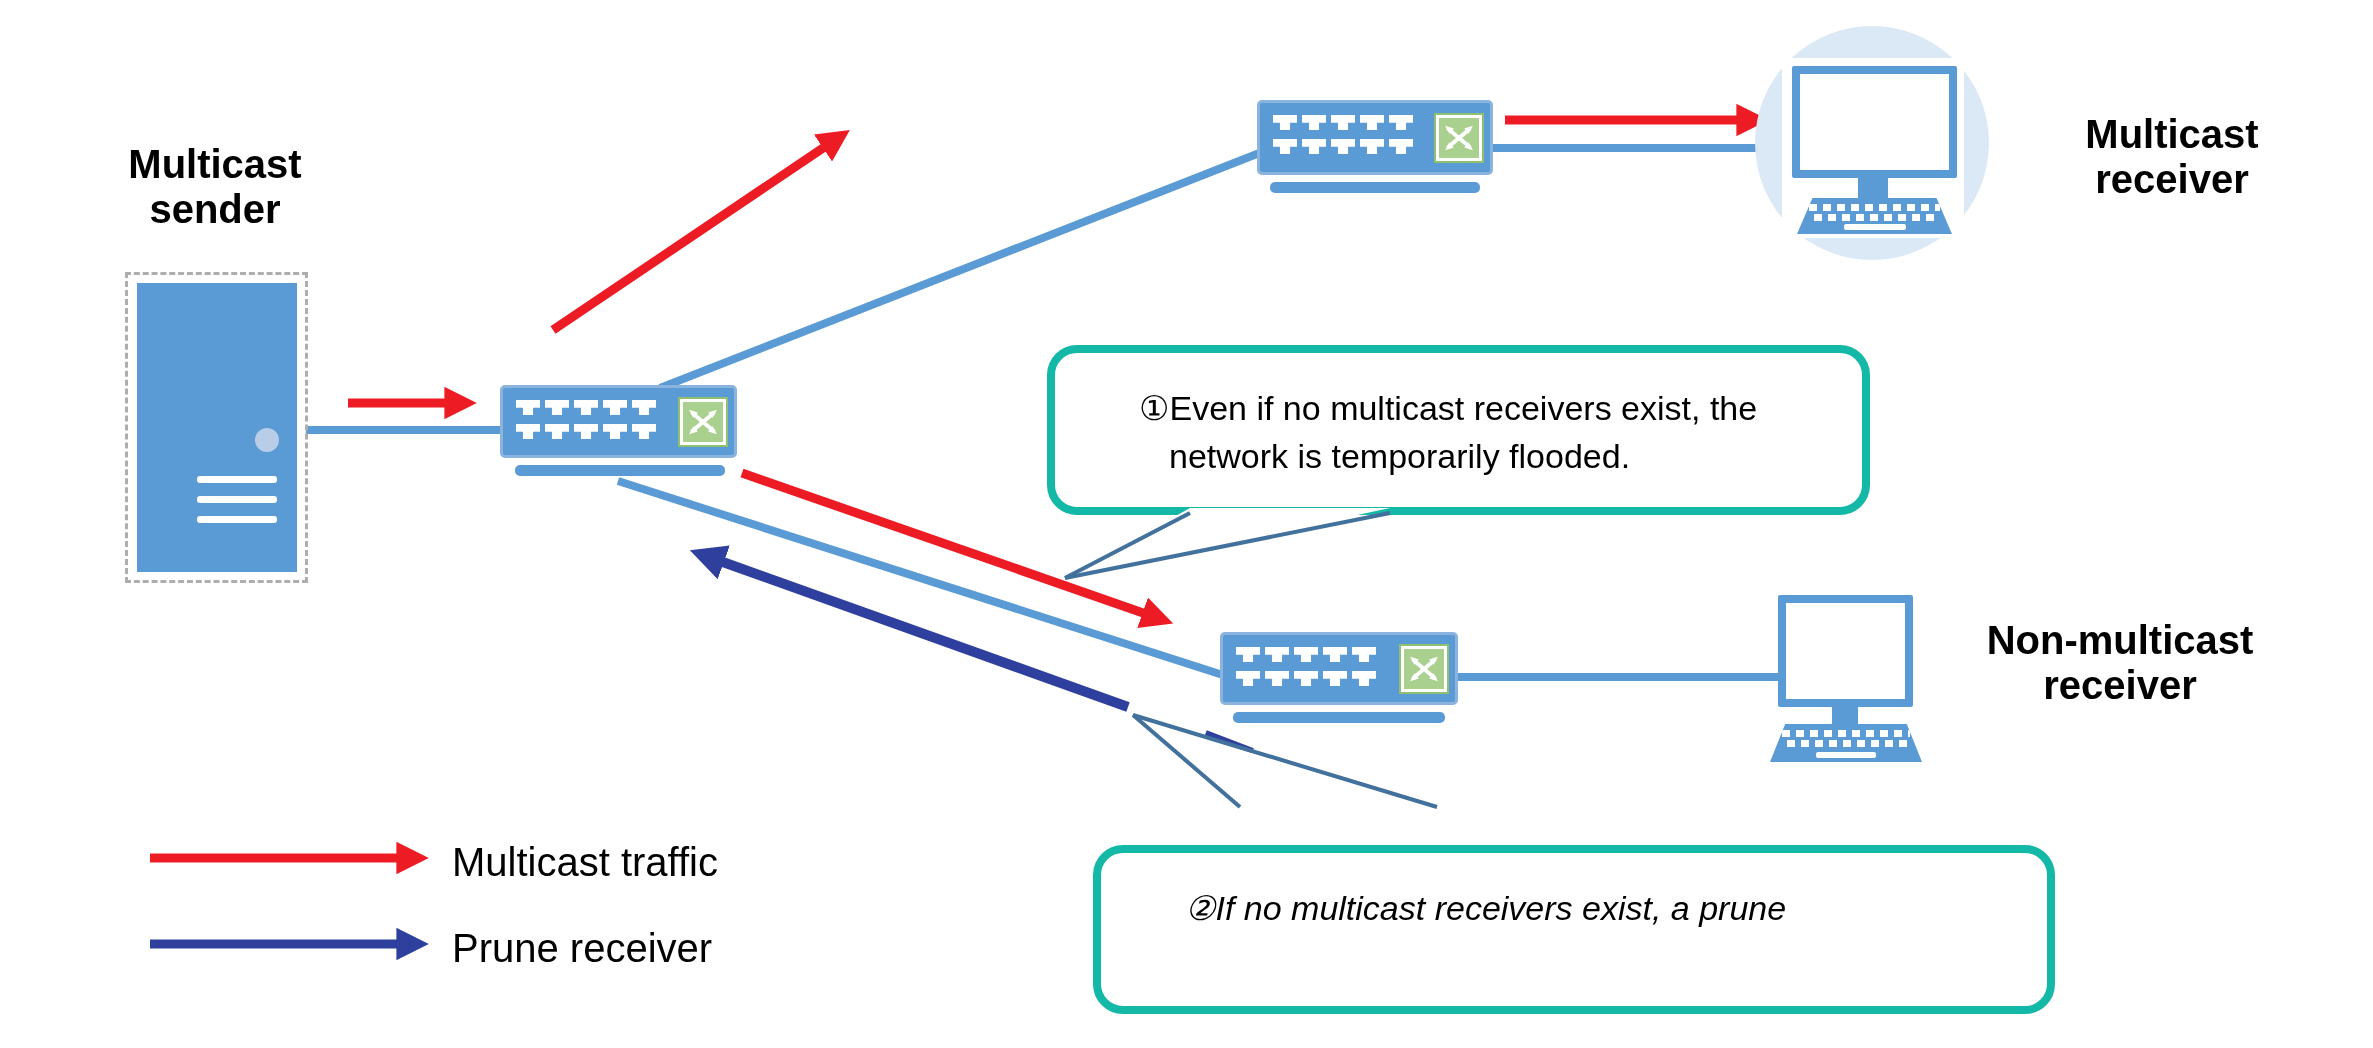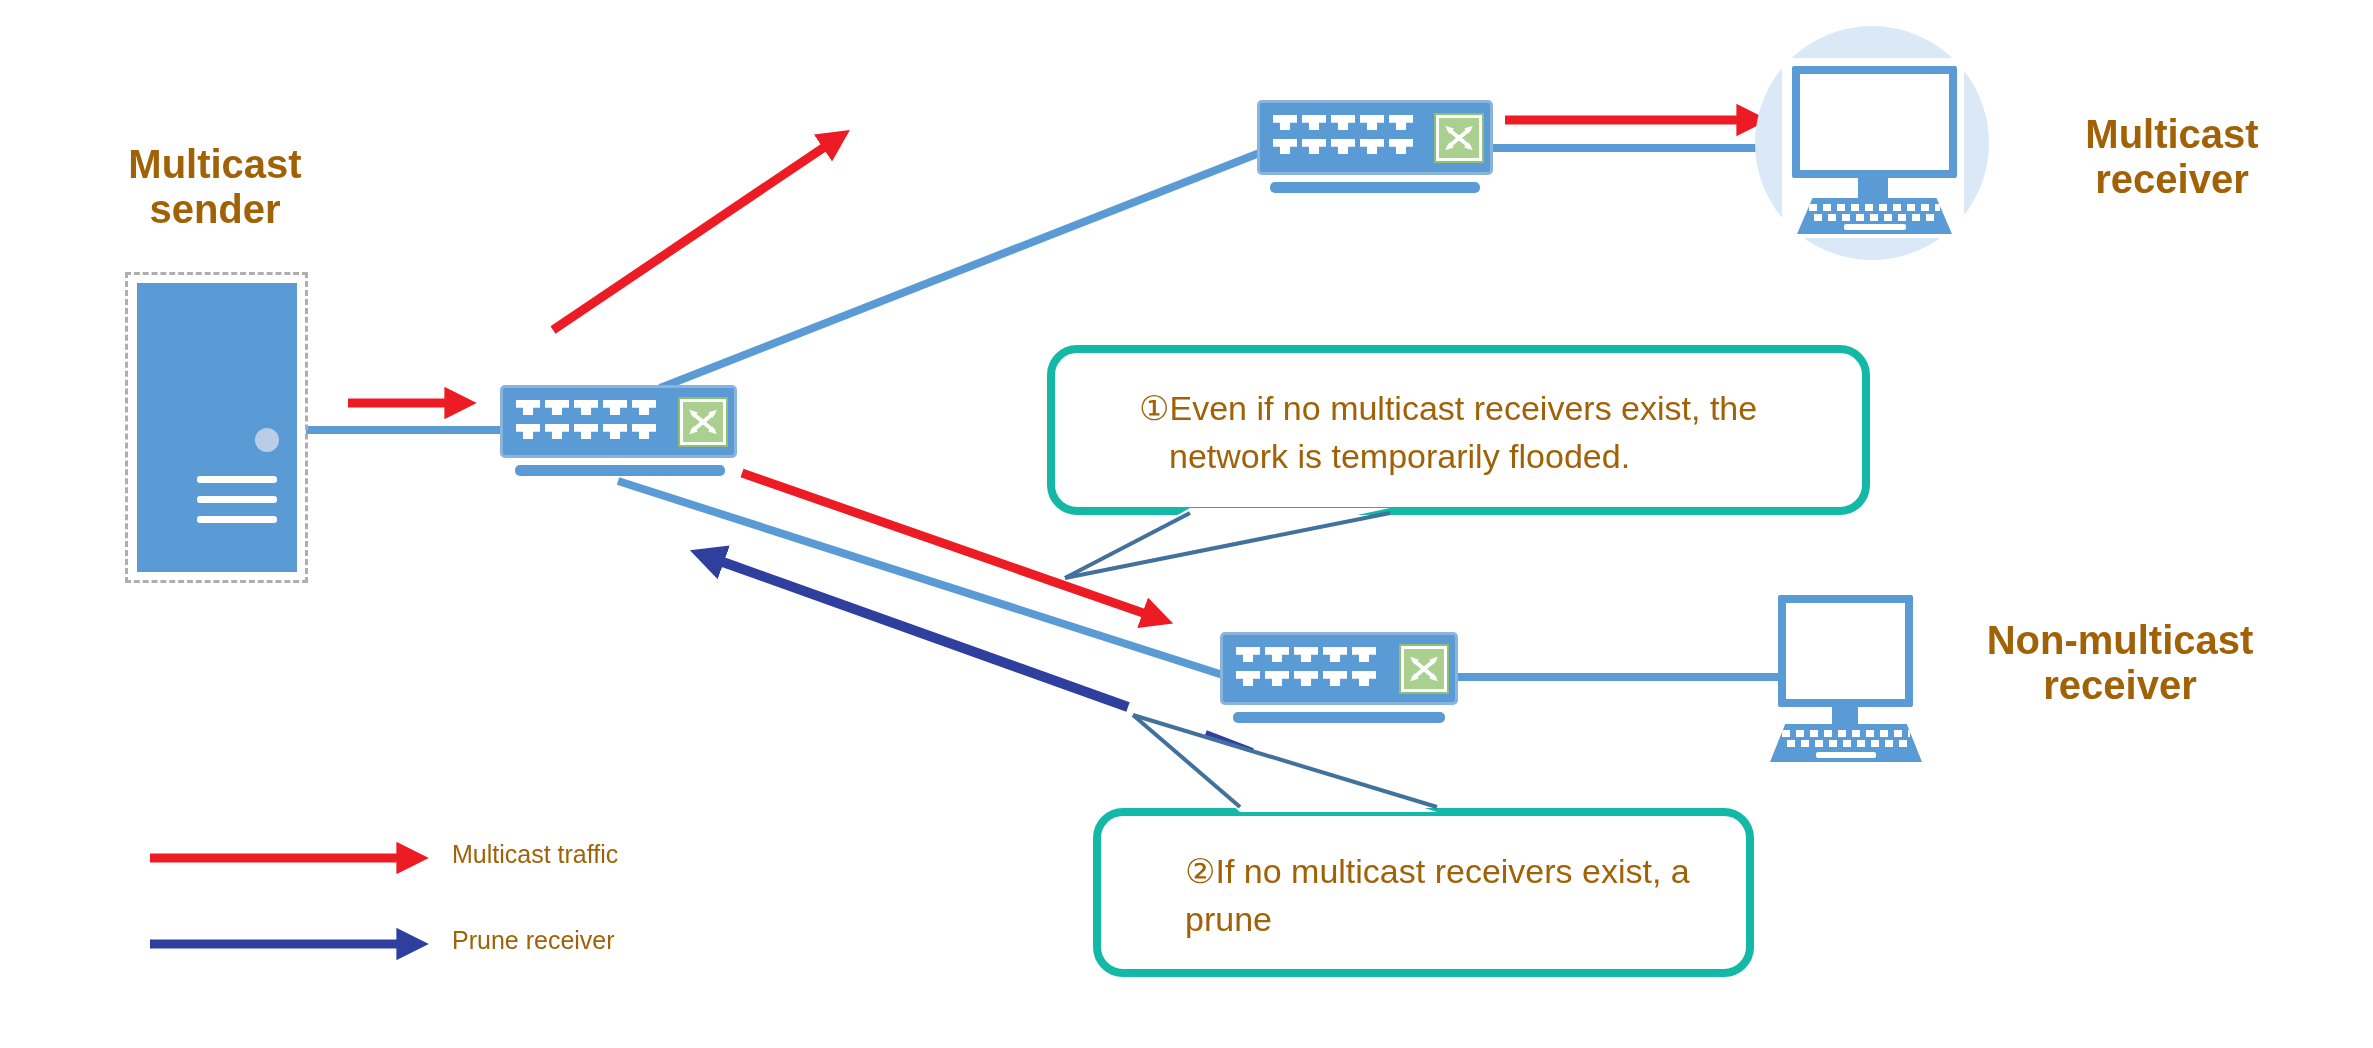--- a/index.html
+++ b/index.html
@@ -1,18 +1,18 @@
 <!DOCTYPE html>
 <html><head>
 <meta charset="utf-8">
 <style>
   html,body{margin:0;padding:0;background:#ffffff;}
   #canvas{
     position:relative;width:2373px;height:1048px;background:#ffffff;overflow:hidden;
-    font-family:"Liberation Sans", sans-serif;color:#a16207;
+    font-family:"Liberation Sans", sans-serif;color:#000000;
   }
   .abs{position:absolute;}
   svg.overlay{position:absolute;left:0;top:0;width:2373px;height:1048px;pointer-events:none;}
   #svg-links{z-index:1;}
   #svg-tails{z-index:4;}
 
   
   .node-label{
     position:absolute;z-index:2;font-weight:bold;font-size:40px;line-height:1.12;
     text-align:center;letter-spacing:0px;
@@ -61,25 +61,25 @@
       repeating-linear-gradient(90deg,#ffffff 0 8px,rgba(0,0,0,0) 8px 14px);
     background-size:100% 7px,94% 7px;
     background-position:0 6px,5px 16px;
     background-repeat:no-repeat;}
   .keyboard::after{content:"";position:absolute;left:30%;bottom:4px;width:40%;height:6px;background:#ffffff;border-radius:2px;}
 
   
   .callout{position:absolute;z-index:3;background:#ffffff;border:8px solid #14b8a6;border-radius:30px;
     box-sizing:border-box;font-size:34px;line-height:1.4;padding:32px 20px 0 84px;}
   .co1{left:1047px;top:345px;width:823px;height:170px;}
-  .co2{left:1093px;top:808px;width:661px;height:169px;}
+  .co2{left:1093px;top:845px;width:962px;height:169px;font-style:italic;}
   .callout .l2{margin-left:30px;}
 
   
-  .legend-label{position:absolute;z-index:2;font-size:25px;}
+  .legend-label{position:absolute;z-index:2;font-size:40px;}
   .leg1{left:452px;top:840px;}
   .leg2{left:452px;top:926px;}
 </style>
 </head>
 <body>
 
 <div id="canvas">
 
   <svg class="overlay" id="svg-links" viewBox="0 0 2373 1048">
     <defs>

